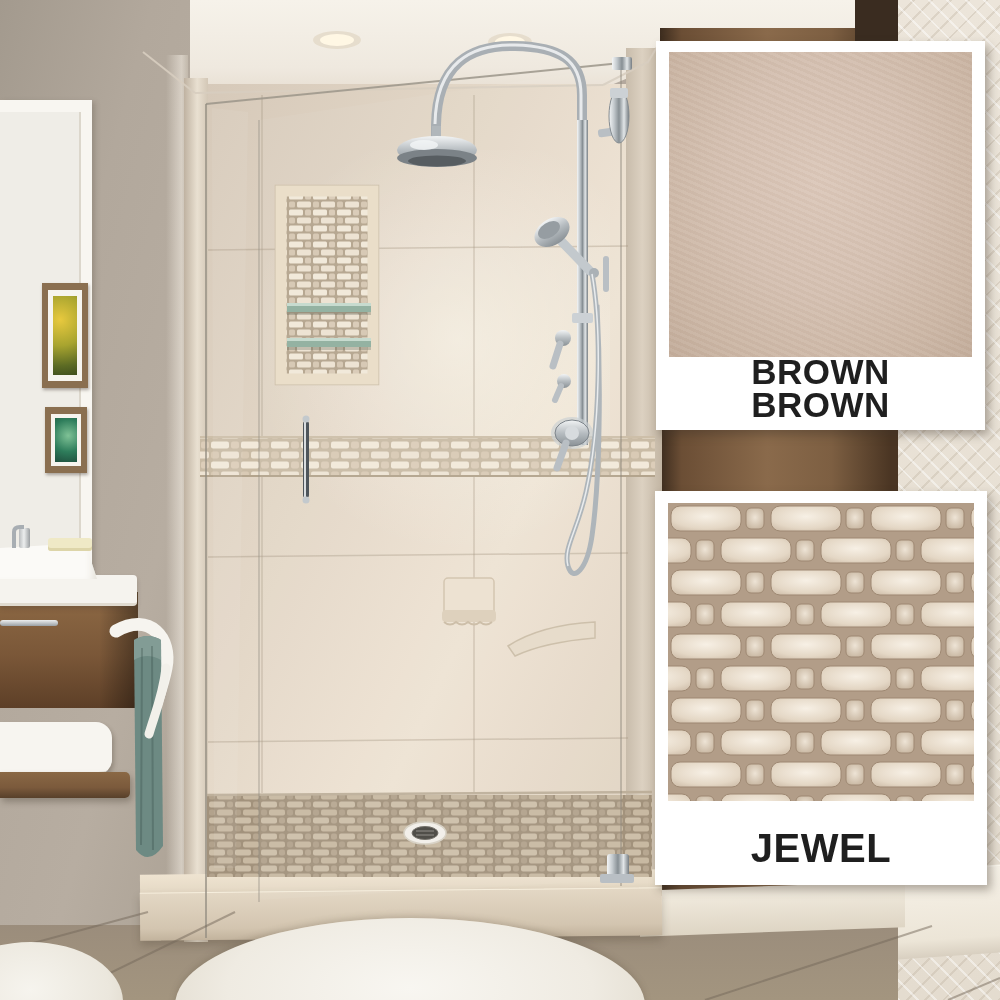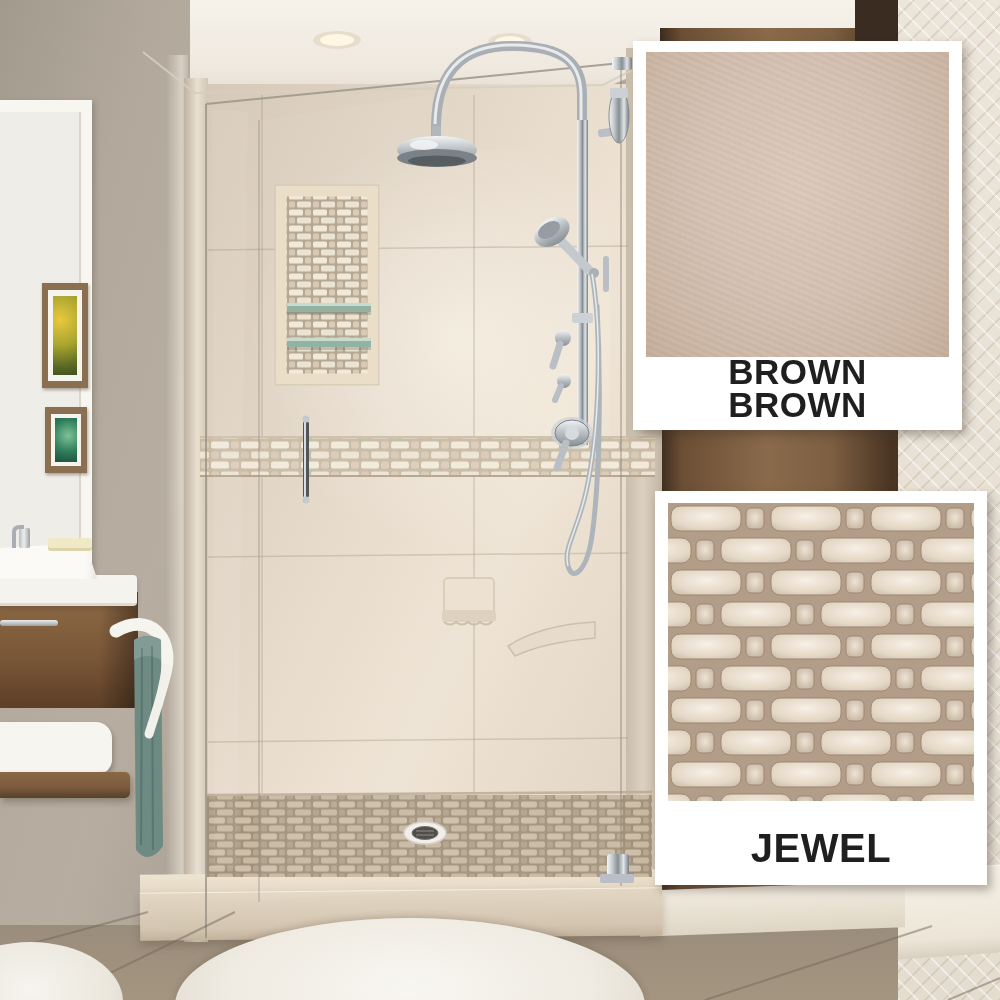--- a/index.html
+++ b/index.html
@@ -89,21 +89,21 @@
     background:radial-gradient(ellipse at 50% 40%,#f8f6f1 0%,#efebe2 55%,#ddd6c8 90%);
     box-shadow:0 -2px 6px rgba(90,80,65,.25);}
   .rug-left{left:-62px;top:942px;width:185px;height:120px;border-radius:50%;
     background:radial-gradient(ellipse at 50% 40%,#f6f4ee 0%,#ebe7dd 60%,#d9d2c3 95%);}
 
   
   #fx{left:0;top:0;width:1000px;height:1000px;pointer-events:none;}
 
   
   .card{background:#ffffff;box-shadow:4px 5px 9px rgba(60,50,40,.38);}
-  #card1{left:633px;top:41px;width:329px;height:389px;}
+  #card1{left:656px;top:41px;width:329px;height:389px;}
   #card2{left:655px;top:491px;width:332px;height:394px;padding-left:39px;}
   .swatch-img{position:absolute;left:13px;top:11px;width:303px;height:305px;
     background:
       repeating-linear-gradient(23deg,rgba(255,255,255,.04) 0 3px,rgba(125,95,75,.04) 3px 6px),
       radial-gradient(ellipse at 50% 42%,#dcc8ba 0%,#d5c1b2 45%,#ccb7a6 78%,#c3ad9b 100%);}
   .card-label{position:absolute;left:0;right:0;text-align:center;
     font-weight:bold;color:#1f1f1f;letter-spacing:.5px;line-height:.96;}
   #card1 .card-label{bottom:8px;font-size:35px;}
   #card2 .card-label{bottom:18px;font-size:40px;}
   #jewelsvg{position:absolute;left:13px;top:12px;}

